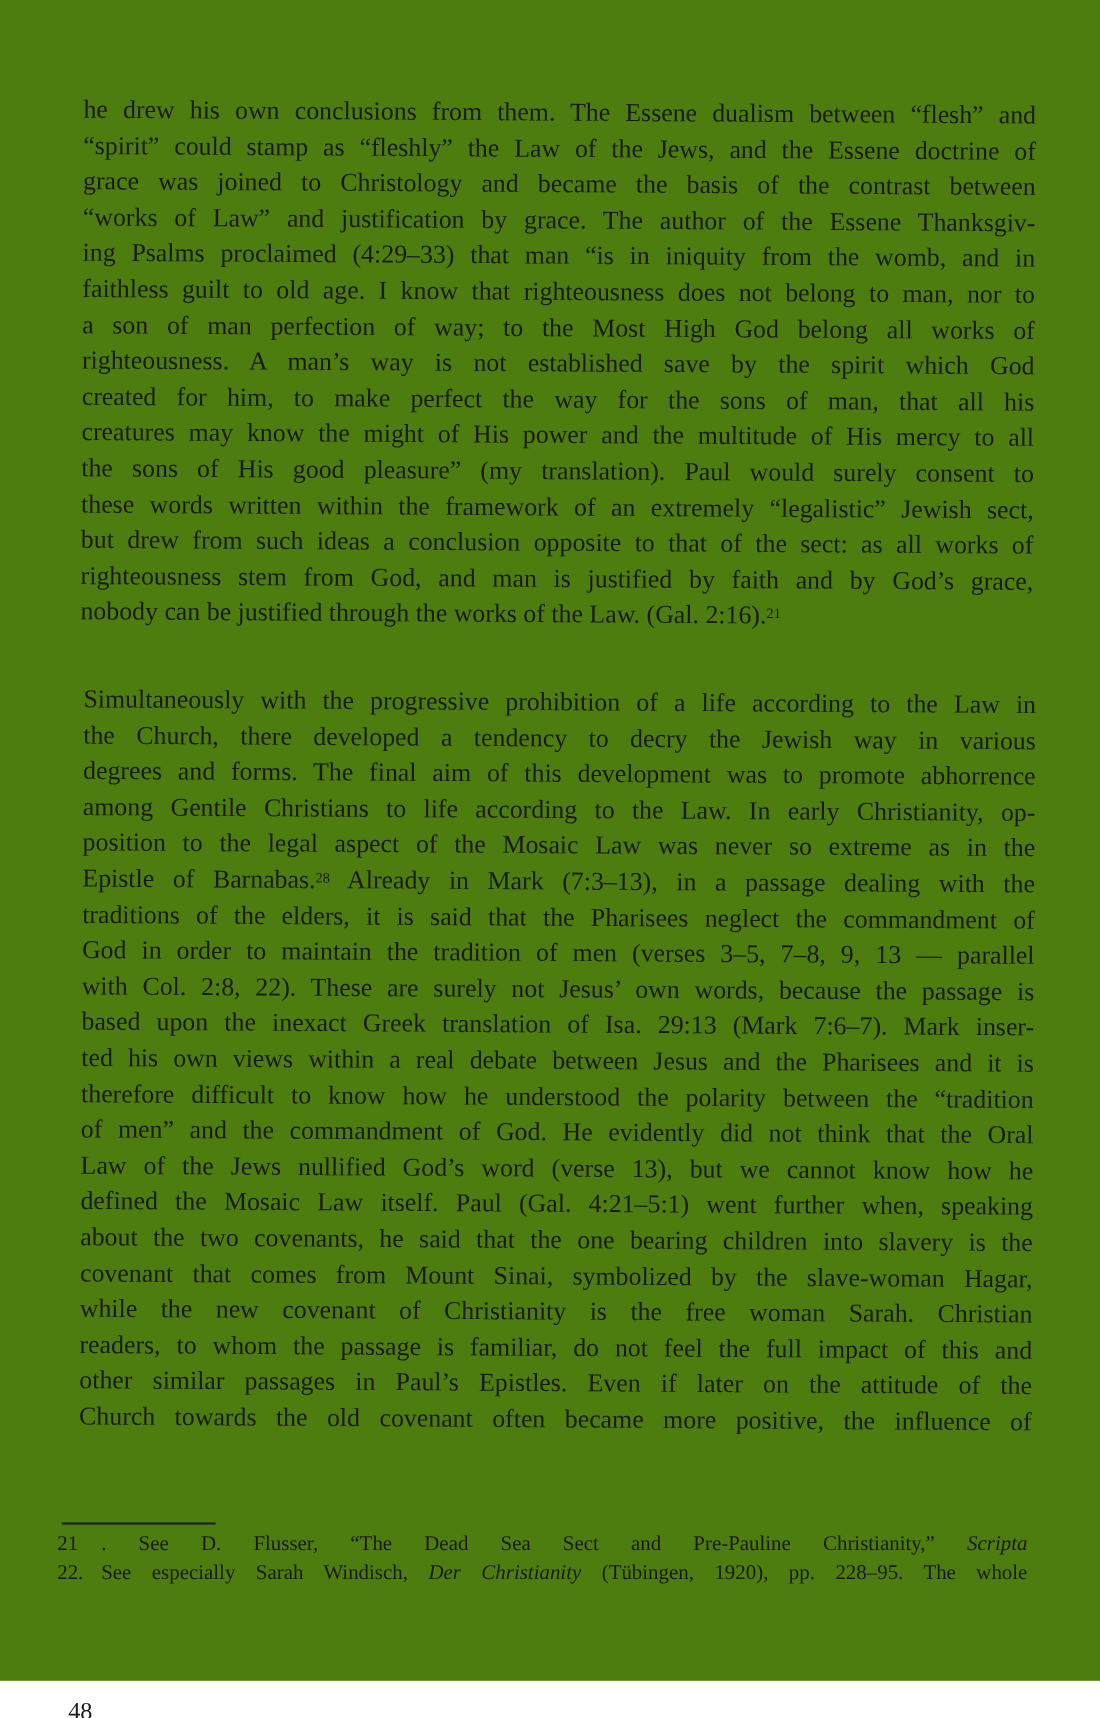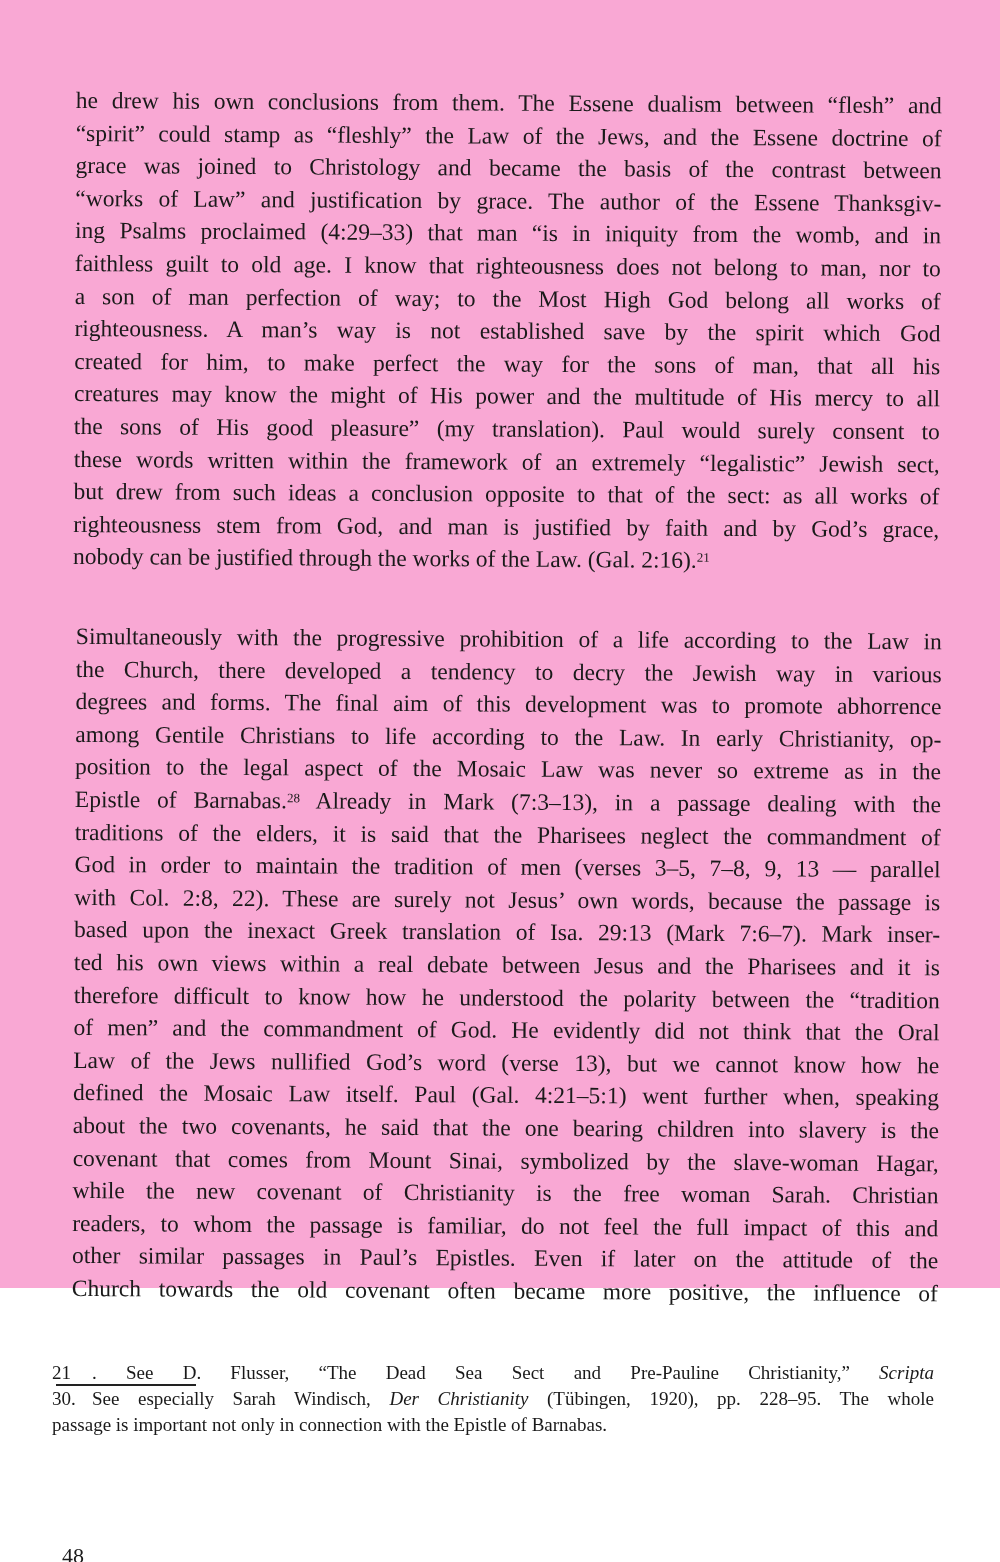--- a/index.html
+++ b/index.html
@@ -1,27 +1,27 @@
 <!DOCTYPE html>
 <html><head>
 <meta charset="utf-8">
 <style>
   html, body { margin:0; padding:0; background:#ffffff; }
   body { width:1000px; height:1562px; position:relative; overflow:hidden; color:#1a1a1a;
          font-family:"Liberation Serif", "DejaVu Serif", serif; }
-  .page { position:absolute; left:0; top:0; width:1000px; height:1288px; background:#f9a8d4; }
+  .page { position:absolute; left:0; top:0; width:1000px; height:1528px; background:#4d7c0f; }
   .para { position:absolute; left:76px; width:866px; font-size:23.5px; line-height:32.6px;
           text-align:justify; text-align-last:left; margin:0; transform:rotate(0.35deg); transform-origin:left top; }
   .para .ln { display:block; text-align:justify; text-align-last:justify; white-space:nowrap; }
   .para .ln.last { text-align-last:left; }
   #p1 { top:84px; }
   #p2 { top:620px; }
   sup { font-size:13px; vertical-align:top; position:relative; top:-2px; }
   .fn-rule { position:absolute; left:56px; top:1384px; width:140px; height:2px; background:#222; }
-  .footnotes { position:absolute; left:52px; width:882px; top:1360px; font-size:19px; line-height:26px; }
+  .footnotes { position:absolute; left:52px; width:882px; top:1391px; font-size:19px; line-height:26px; }
   .fn .ln { display:block; white-space:nowrap; text-align:justify; text-align-last:justify; }
   .fn .ln.last { text-align-last:left; }
   .fn-num { display:inline-block; width:40px; }
   em { font-style:italic; }
   .page-num { position:absolute; left:62px; top:1543px; font-size:22px; }
 </style>
 </head>
 <body>
 
 <div class="page">
@@ -68,19 +68,18 @@
     <span class="ln">Church towards the old covenant often became more positive, the influence of</span>
   </div>
 
   <div class="fn-rule"></div>
 
   <div class="footnotes">
     <div class="fn">
       <span class="ln"><span class="fn-num">21</span><span>. See D. Flusser, “The Dead Sea Sect and Pre-Pauline Christianity,” </span><em>Scripta</em></span>
     </div>
     <div class="fn">
-      <span class="ln"><span class="fn-num">30.</span><span>See especially Sarah Windisch, </span><em>Der Christianity</em><span> (Tübingen, 1920), pp. 228–95. The whole</span></span>
-      <span class="ln last">passage is important not only in connection with the Epistle of Barnabas.</span>
+      <span class="ln"><span class="fn-num">22.</span><span>See especially Sarah Windisch, </span><em>Der Christianity</em><span> (Tübingen, 1920), pp. 228–95. The whole</span></span>
     </div>
   </div>
 
   <div class="page-num">48</div>
 </div>
 
 </body></html>

